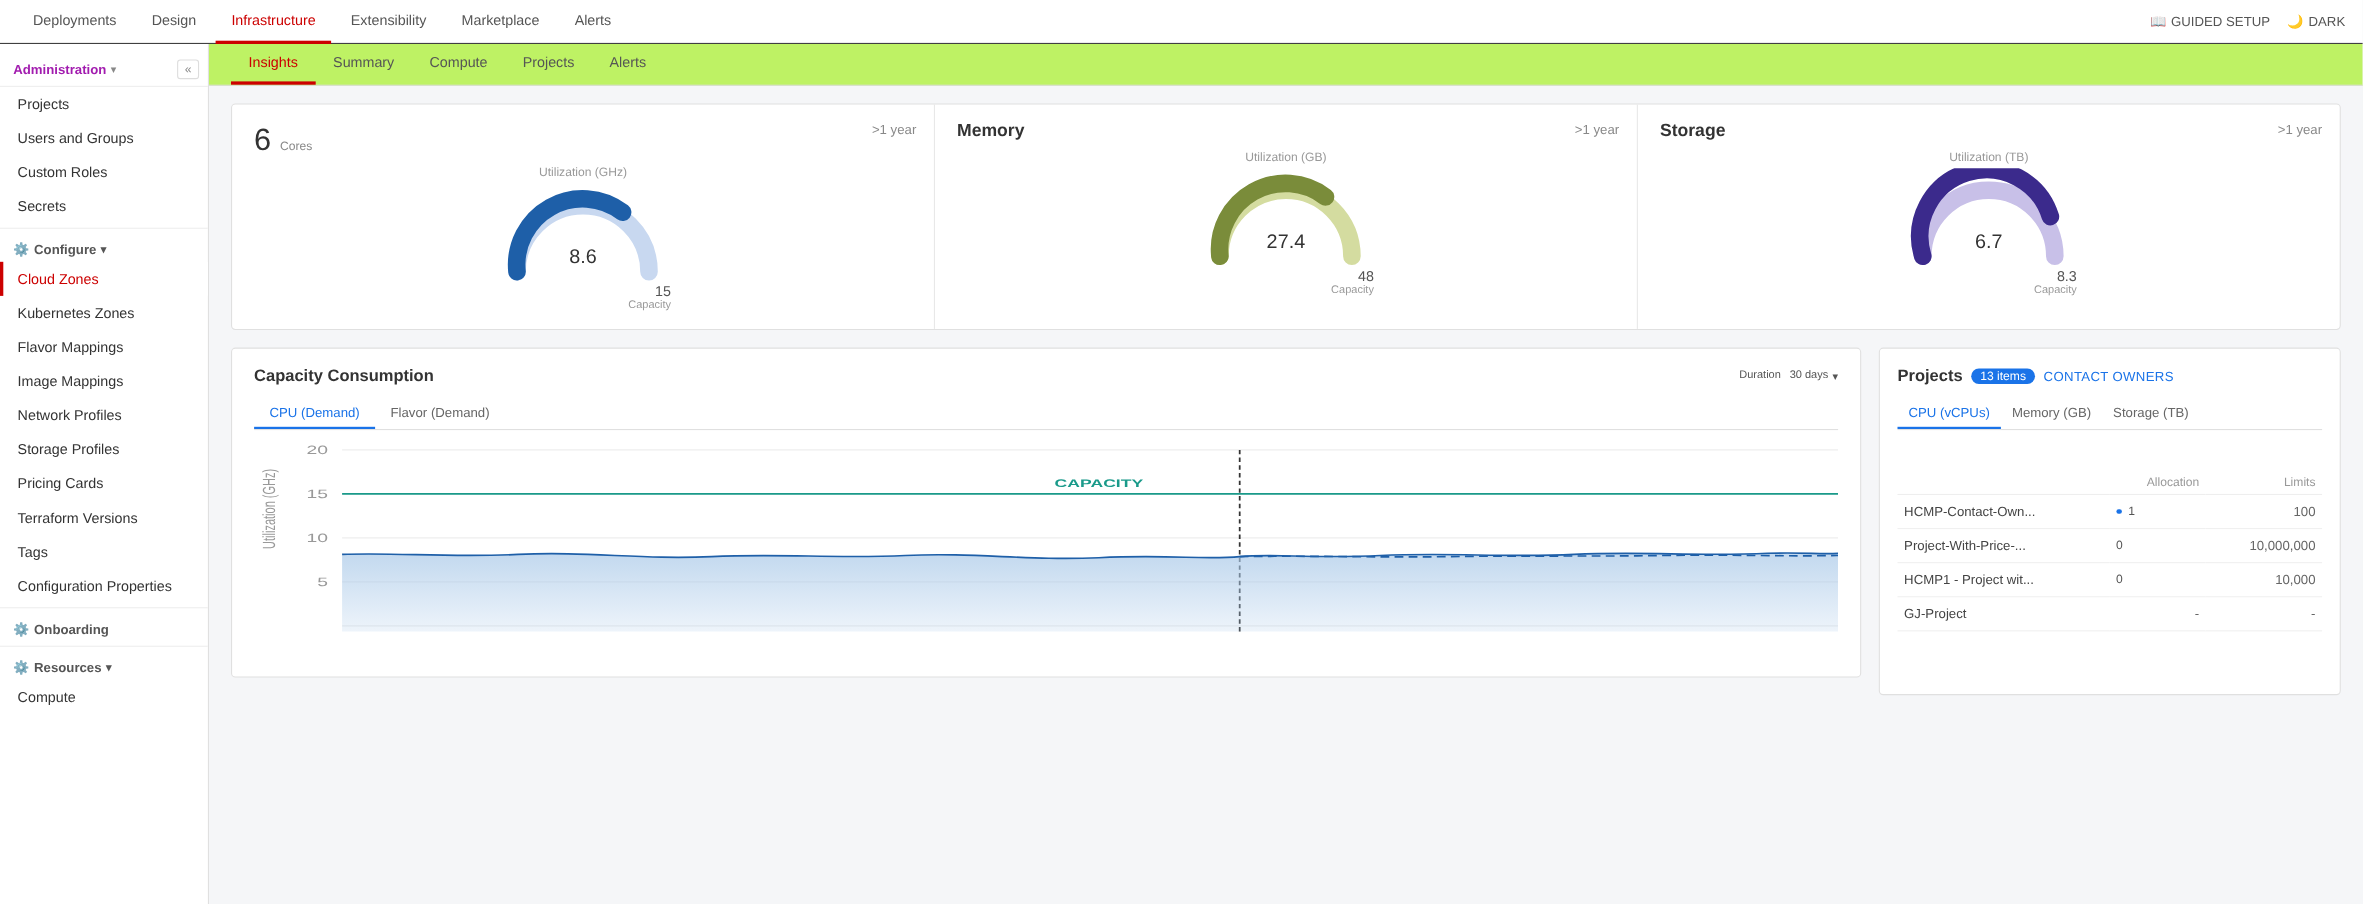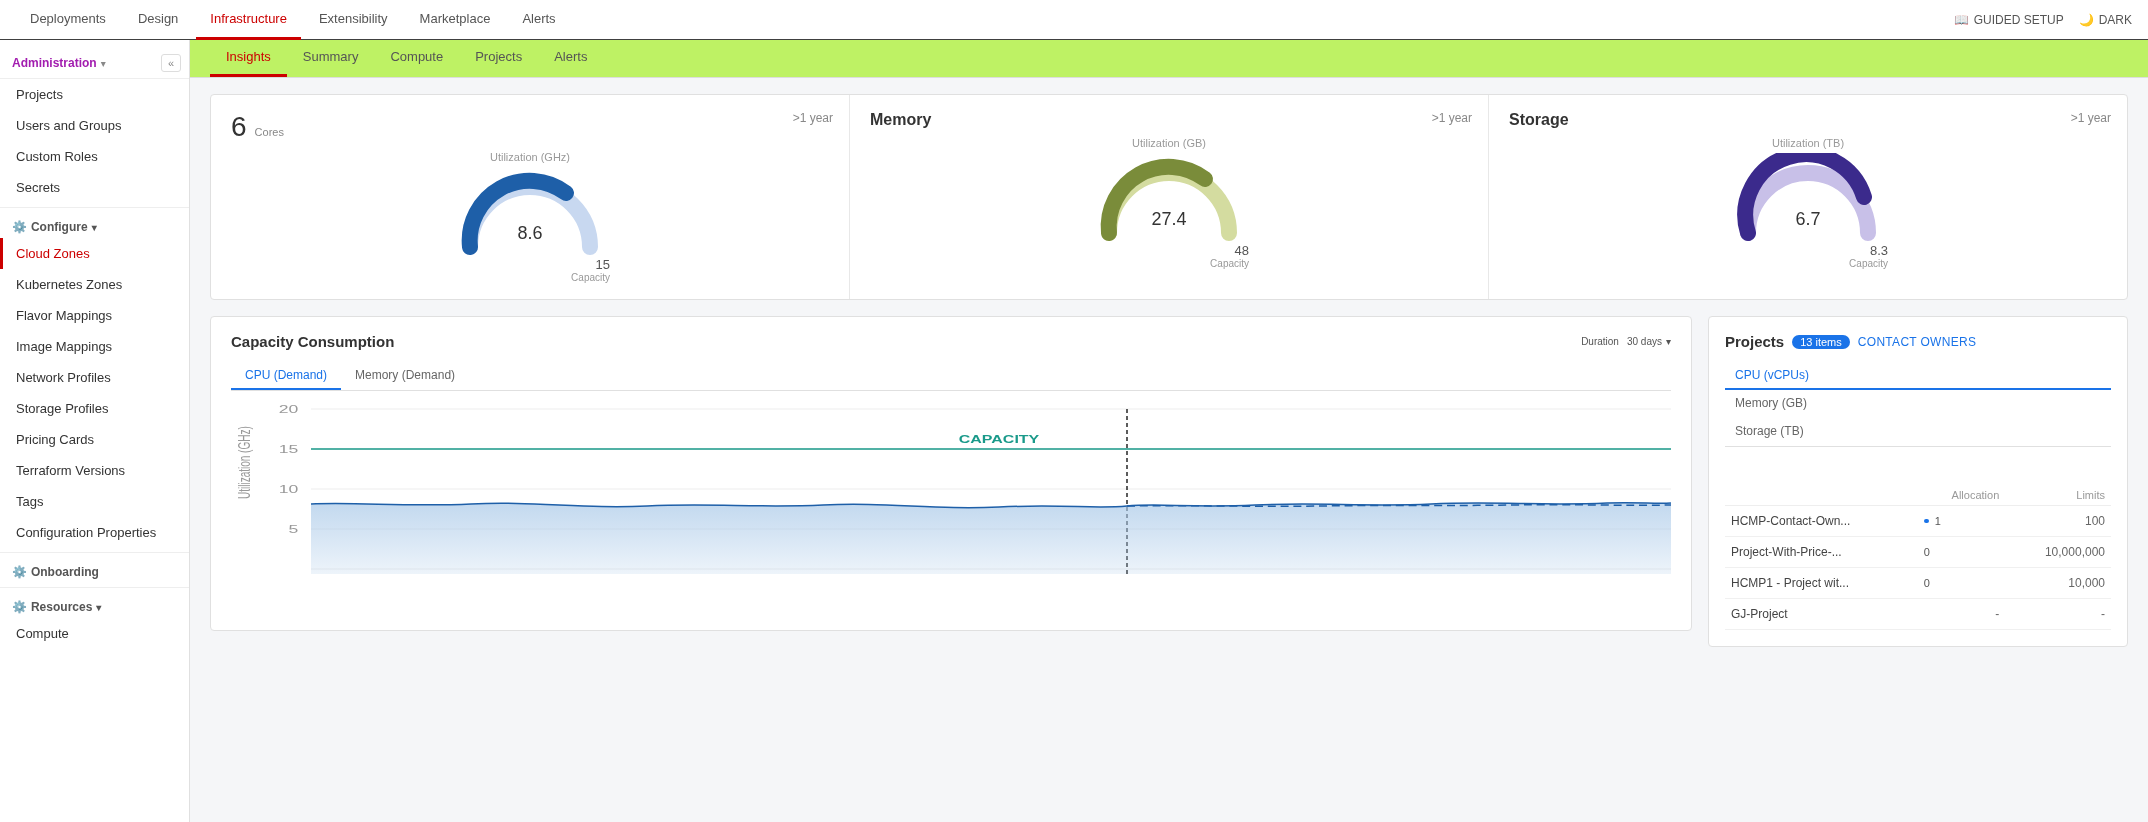--- a/index.html
+++ b/index.html
@@ -87,21 +87,21 @@
     .projects-panel {
       background: #fff; border: 1px solid #e0e0e0; border-radius: 4px;
       min-width: 420px; width: 420px; padding: 16px;
     }
     .projects-header { display: flex; align-items: center; gap: 8px; margin-bottom: 12px; }
     .projects-title { font-size: 15px; font-weight: 600; }
     .badge { background: #1a73e8; color: #fff; border-radius: 10px; padding: 1px 8px; font-size: 11px; }
     .contact-owners { color: #1a73e8; font-size: 12px; font-weight: 500; cursor: pointer; letter-spacing: 0.3px; }
 
     
-    .proj-tabs { display: flex; gap: 0; border-bottom: 1px solid #e0e0e0; margin-bottom: 24px; flex-direction: column; }
+    .proj-tabs { display: flex; gap: 0; border-bottom: 1px solid #e0e0e0; margin-bottom: 24px; }
     .proj-tab { padding: 6px 10px; font-size: 12px; cursor: pointer; color: #666; border-bottom: 2px solid transparent; }
     .proj-tab.active { color: #1a73e8; border-bottom: 2px solid #1a73e8; font-weight: 500; }
 
     
     .proj-table { width: 100%; border-collapse: collapse; margin-top: 38px; }
     .proj-table th { font-size: 11px; color: #999; font-weight: 500; text-align: left; padding: 4px 6px; border-bottom: 1px solid #eee; }
     .proj-table th.right { text-align: right; }
     .proj-table td { font-size: 12px; padding: 8px 6px; border-bottom: 1px solid #f0f0f0; color: #444; vertical-align: middle; }
     .proj-table td.right { text-align: right; color: #666; }
     .alloc-bar-container { display: flex; align-items: center; gap: 6px; }
@@ -274,21 +274,21 @@
               <span>Duration</span>
               <span class="duration-value">
                 <span>30 days</span>
                 <span>▾</span>
               </span>
             </div>
           </div>
 
           <div class="chart-tabs">
             <div class="chart-tab active">CPU (Demand)</div>
-            <div class="chart-tab">Memory (Demand)</div>
+            <div class="chart-tab">Flavor (Demand)</div>
           </div>
 
           <div class="chart-area">
             <svg width="100%" height="200" viewBox="0 0 900 200" preserveAspectRatio="none">
 
               <line x1="50" y1="10" x2="900" y2="10" stroke="#eee" stroke-width="1"></line>
               <line x1="50" y1="50" x2="900" y2="50" stroke="#eee" stroke-width="1"></line>
               <line x1="50" y1="90" x2="900" y2="90" stroke="#eee" stroke-width="1"></line>
               <line x1="50" y1="130" x2="900" y2="130" stroke="#eee" stroke-width="1"></line>
               <line x1="50" y1="170" x2="900" y2="170" stroke="#eee" stroke-width="1"></line>

